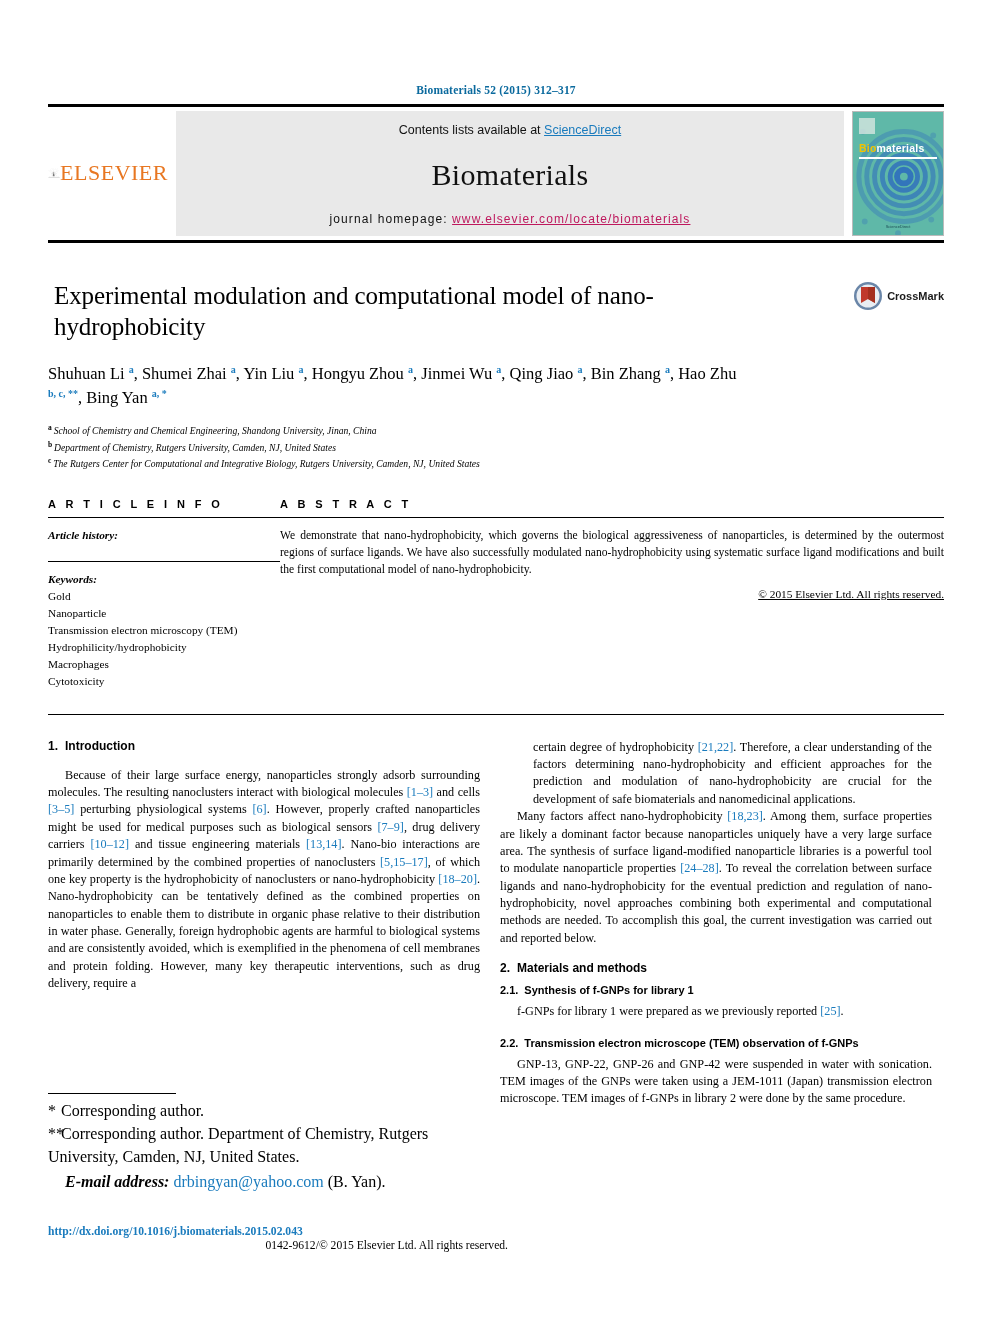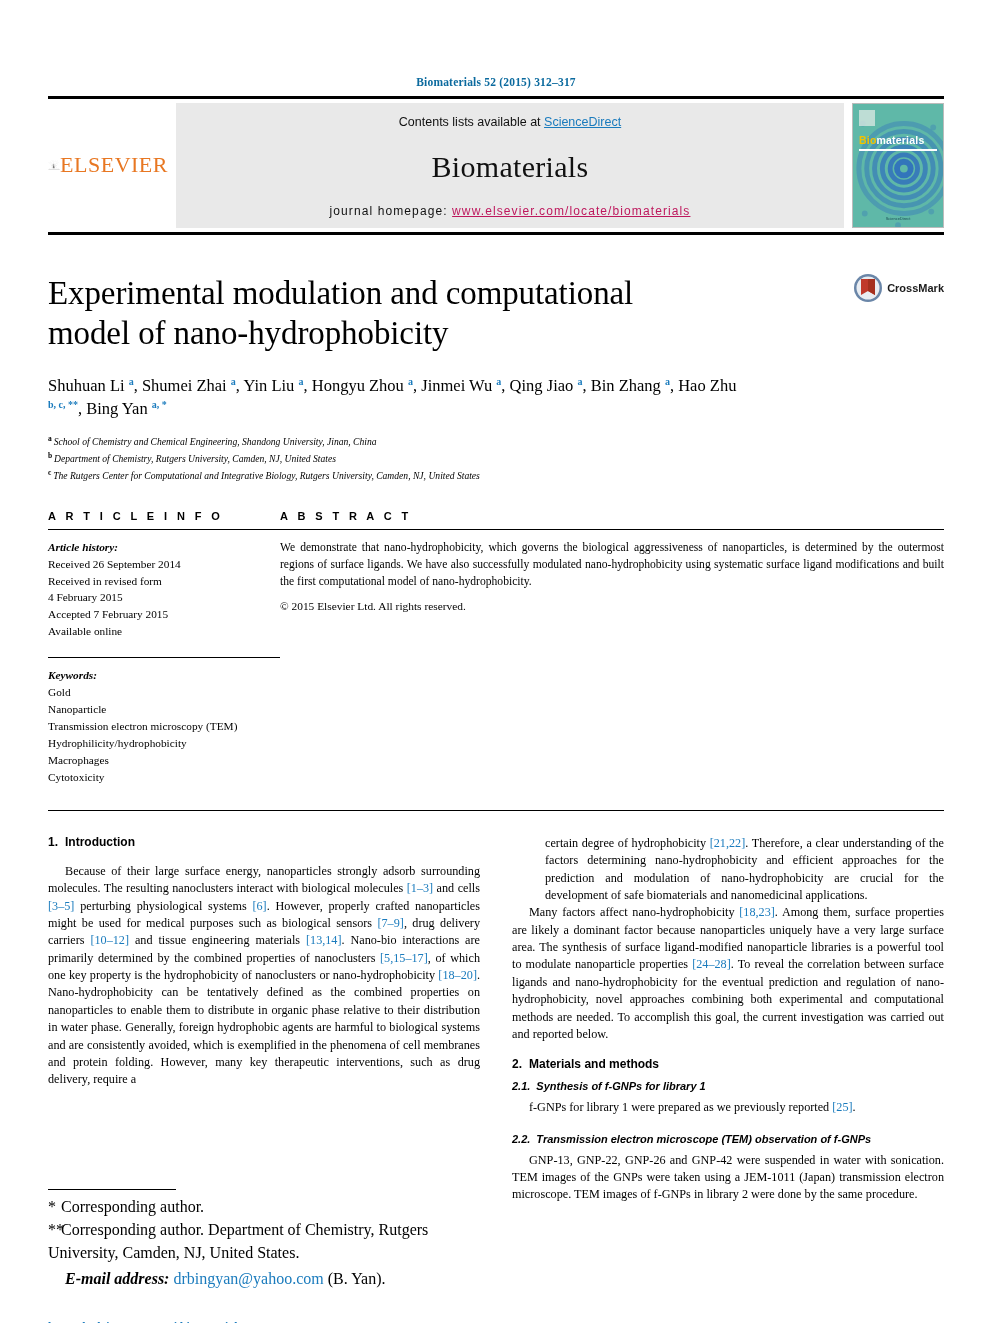--- a/index.html
+++ b/index.html
@@ -7,21 +7,21 @@
   body {
     width: 992px;
     height: 1323px;
     background: #ffffff;
     font-family: "Liberation Serif", serif;
     color: #000000;
     position: relative;
     overflow: hidden;
   }
 
-  .page { position: relative; width: 992px; height: 1183px; padding: 8px 48px; }
+  .page { position: relative; width: 992px; height: 1183px; padding: 16px 48px; }
 
   
   .running-head {
     text-align: center;
     color: #0b6a9e;
     font-size: 11.5px;
     font-weight: bold;
     letter-spacing: .2px;
     padding-top: 68px;
     padding-bottom: 8px;
@@ -113,24 +113,24 @@
   .title-block { position: relative; margin-top: 38px; }
   .crossmark {
     position: absolute; right: 0; top: 0;
     display: flex; align-items: center; gap: 4px;
   }
   .crossmark-label {
     font-family: "Liberation Sans", sans-serif;
     font-size: 11px; font-weight: bold; color: #1b1b1b;
   }
   h1.title {
-    font-size: 33px;
+    font-size: 25px;
     font-weight: normal;
     line-height: 1.22;
-    margin: 0;
+    margin: 6px;
     max-width: 640px;
     letter-spacing: -.1px;
   }
 
   .authors {
     margin-top: 20px;
     font-size: 16.5px;
     line-height: 1.45;
     max-width: 700px;
   }
@@ -155,41 +155,41 @@
 
   .history, .keywords { font-size: 11.3px; line-height: 1.5; }
   .history .lbl, .keywords .lbl { font-style: italic; font-weight: bold; }
   .kw-rule { border-top: 1.4px solid #000; margin: 17px 0 9px 0; }
 
   .abstract-body {
     font-size: 11.6px;
     line-height: 1.47;
     text-align: justify;
   }
-  .copyright { margin-top: 10px; font-size: 11.4px; }
+  .copyright { text-align: right; margin-top: 10px; font-size: 11.4px; text-decoration: underline; }
 
   
   .body-rule { border-top: 1.6px solid #000; margin-top: 24px; }
   .body-cols {
     display: flex;
-    gap: 32px;
+    gap: 20px;
     margin-top: 24px;
     height: 455px;
   }
   .bcol { width: 432px; flex: 0 0 432px; position: relative; }
 
   h2.num-head {
     font-family: "Liberation Sans", sans-serif;
     font-size: 12px; font-weight: bold;
     margin: 0 0 14px 0;
   }
   h2.num-head .n { margin-right: 7px; }
   h3.sub-head {
     font-family: "Liberation Sans", sans-serif;
-    font-size: 11px; font-weight: bold; font-style: italic;
+    font-size: 11px; font-weight: bold; 
     margin: 13px 0 7px 0;
   }
   h3.sub-head .n { margin-right: 6px; }
 
   p.para {
     margin: 0;
     font-size: 12.2px;
     line-height: 1.425;
     text-align: justify;
     text-indent: 17px;
@@ -349,27 +349,20 @@
       </div>
   </div>
 
   <div class="info-abstract">
 
     <div class="col-info">
       <div class="sec-head">A R T I C L E  I N F O</div>
       <div class="hr-thin"></div>
       <div class="history">
         <div class="lbl">Article history:</div>
-        <div id="history-lines">
-            <div>Received 26 September 2014</div>
-            <div>Received in revised form</div>
-            <div>4 February 2015</div>
-            <div>Accepted 7 February 2015</div>
-            <div>Available online</div>
-          </div>
       </div>
       <div class="kw-rule"></div>
       <div class="keywords">
         <div class="lbl">Keywords:</div>
         <div id="keyword-lines">
             <div>Gold</div>
             <div>Nanoparticle</div>
             <div>Transmission electron microscopy (TEM)</div>
             <div>Hydrophilicity/hydrophobicity</div>
             <div>Macrophages</div>

